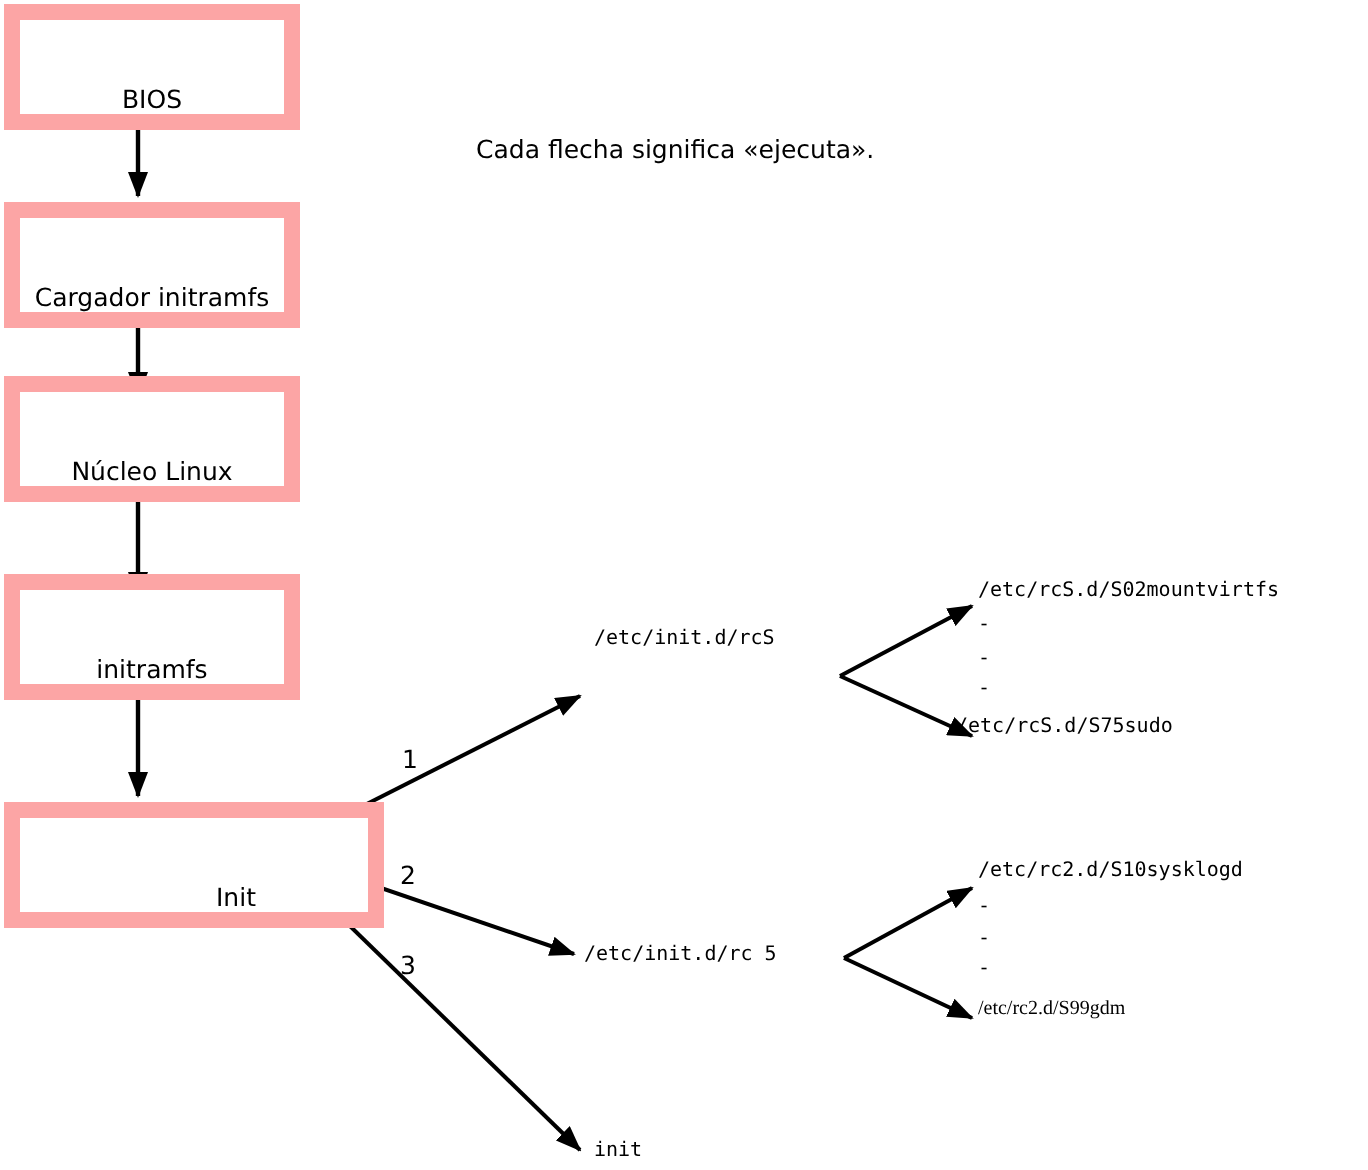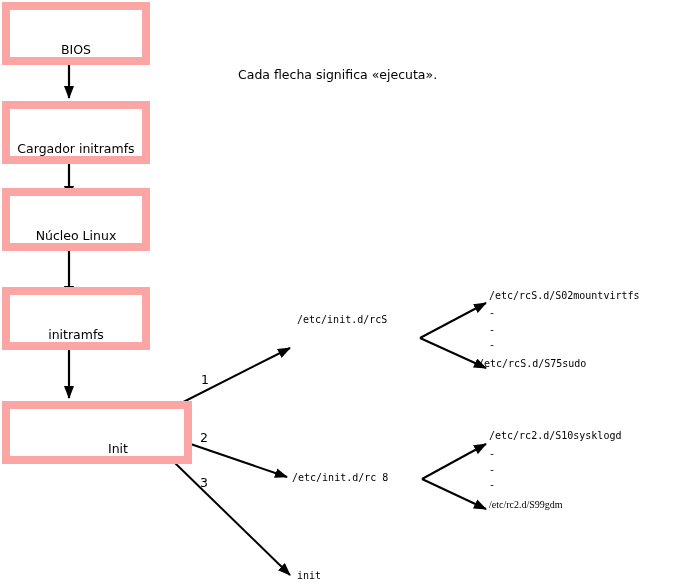--- a/index.html
+++ b/index.html
@@ -103,21 +103,21 @@
     <span>Init</span>
   </div>
 
   <div class="note" style="left:238px; top:67px;">Cada flecha significa «ejecuta».</div>
 
   <div class="arrow-num" style="left:198px; top:372px;">1</div>
   <div class="arrow-num" style="left:197px; top:430px;">2</div>
   <div class="arrow-num" style="left:197px; top:475px;">3</div>
 
   <div class="mono" style="left:297px; top:312px;">/etc/init.d/rcS</div>
-  <div class="mono" style="left:292px; top:470px;">/etc/init.d/rc 8</div>
+  <div class="mono" style="left:292px; top:470px;">/etc/init.d/rc 5</div>
   <div class="mono" style="left:297px; top:568px;">init</div>
 
   <div class="mono" style="left:489px; top:288px;">/etc/rcS.d/S02mountvirtfs</div>
   <div class="mono" style="left:489px; top:305px;">-</div>
   <div class="mono" style="left:489px; top:322px;">-</div>
   <div class="mono" style="left:489px; top:337px;">-</div>
   <div class="mono" style="left:478px; top:356px;">/etc/rcS.d/S75sudo</div>
 
   <div class="mono" style="left:489px; top:428px;">/etc/rc2.d/S10sysklogd</div>
   <div class="mono" style="left:489px; top:446px;">-</div>

